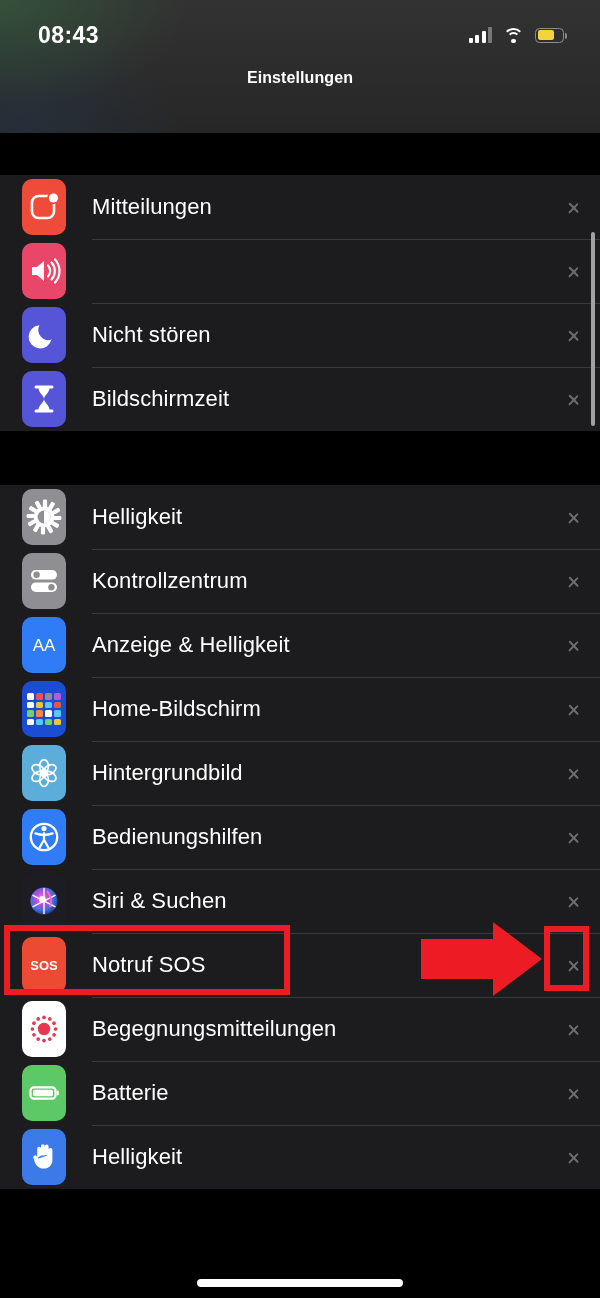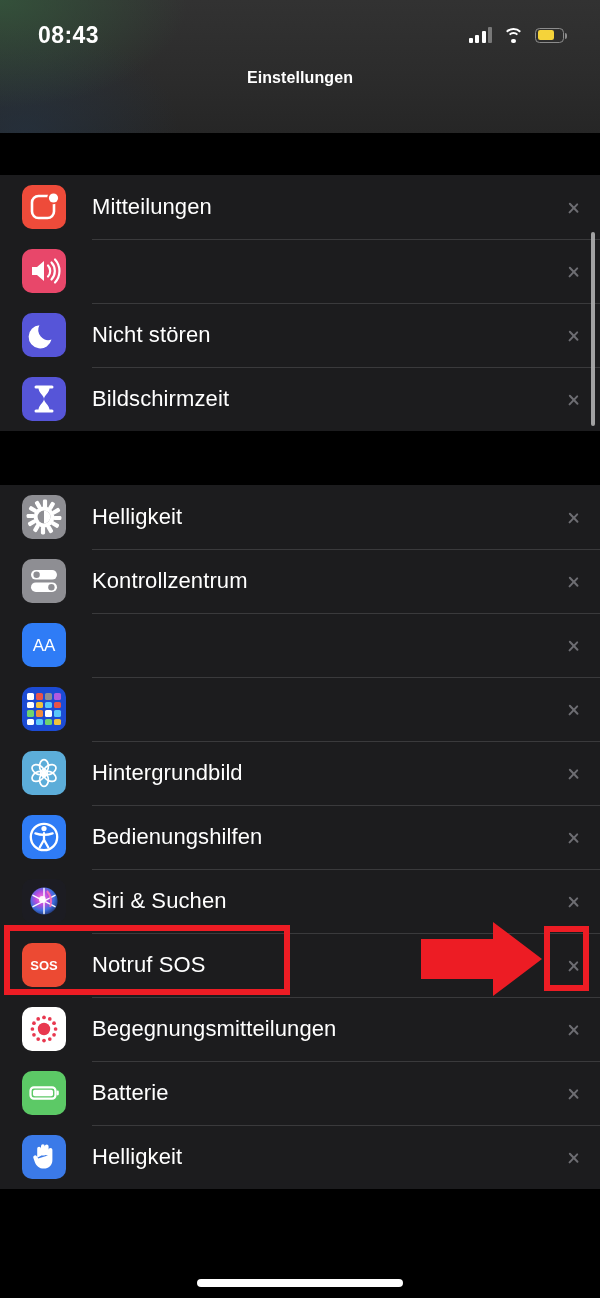--- a/index.html
+++ b/index.html
@@ -72,21 +72,21 @@
     display:flex; align-items:center;
     padding-left:22px; padding-right:20px;
     background:#1c1c1e;
   }
   .row + .row::before {
     content:""; position:absolute; left:92px; right:0; top:0; height:1px;
     background:#3a3a3c;
   }
 
   .app-icon {
-    width:44px; height:44px; border-radius:10px; flex:0 0 44px;
+    width:44px; height:56px; border-radius:10px; flex:0 0 44px;
     position:relative; display:flex; align-items:center; justify-content:center;
     overflow:hidden;
   }
   .row-label {
     margin-left:26px;
     color:#fff; font-size:22px; font-weight:400; letter-spacing:.1px;
     white-space:nowrap;
   }
   .chev {
     margin-left:auto; width:13px; height:22px; position:relative; flex:0 0 13px;
@@ -249,20 +249,21 @@
         </div>
         <div class="row-label">Kontrollzentrum</div>
         <div class="chev"></div>
       </div>
       <div class="row">
         <div class="app-icon" style="background: rgb(47, 124, 246);">
           <svg class="ic-svg" viewBox="0 0 44 44">
             <text x="22" y="22" font-family="Liberation Sans, sans-serif" font-size="17" font-weight="400" fill="#fff" text-anchor="middle" dominant-baseline="central">AA</text>
           </svg>
         </div>
+        <div class="row-label">Anzeige &amp; Helligkeit</div>
         <div class="chev"></div>
       </div>
       <div class="row">
         <div class="app-icon" style="background: rgb(28, 75, 212);">
           <div class="hs-grid">
             <span style="background: rgb(255, 255, 255);"></span>
             <span style="background: rgb(232, 83, 74);"></span>
             <span style="background: rgb(142, 142, 147);"></span>
             <span style="background: rgb(176, 90, 224);"></span>
             <span style="background: rgb(255, 255, 255);"></span>
@@ -272,20 +273,21 @@
             <span style="background: rgb(111, 211, 111);"></span>
             <span style="background: rgb(240, 138, 60);"></span>
             <span style="background: rgb(255, 255, 255);"></span>
             <span style="background: rgb(90, 200, 250);"></span>
             <span style="background: rgb(255, 255, 255);"></span>
             <span style="background: rgb(90, 200, 250);"></span>
             <span style="background: rgb(111, 211, 111);"></span>
             <span style="background: rgb(240, 194, 60);"></span>
           </div>
         </div>
+        <div class="row-label">Home-Bildschirm</div>
         <div class="chev"></div>
       </div>
       <div class="row">
         <div class="app-icon" style="background: rgb(92, 173, 217);">
           <svg class="ic-svg" viewBox="0 0 44 44">
             <g fill="none" stroke="#fff" stroke-width="1.7">
               <ellipse cx="22" cy="15.2" rx="4.4" ry="6.6" transform="rotate(0 22 22)"></ellipse>
               <ellipse cx="22" cy="15.2" rx="4.4" ry="6.6" transform="rotate(60 22 22)"></ellipse>
               <ellipse cx="22" cy="15.2" rx="4.4" ry="6.6" transform="rotate(120 22 22)"></ellipse>
               <ellipse cx="22" cy="15.2" rx="4.4" ry="6.6" transform="rotate(180 22 22)"></ellipse>

